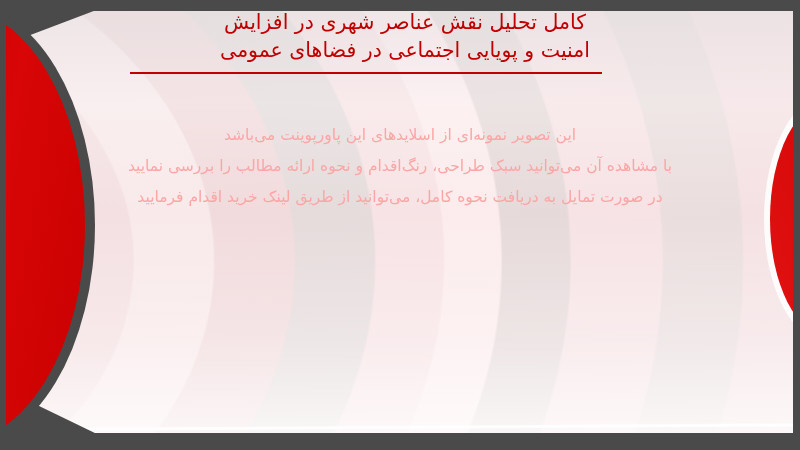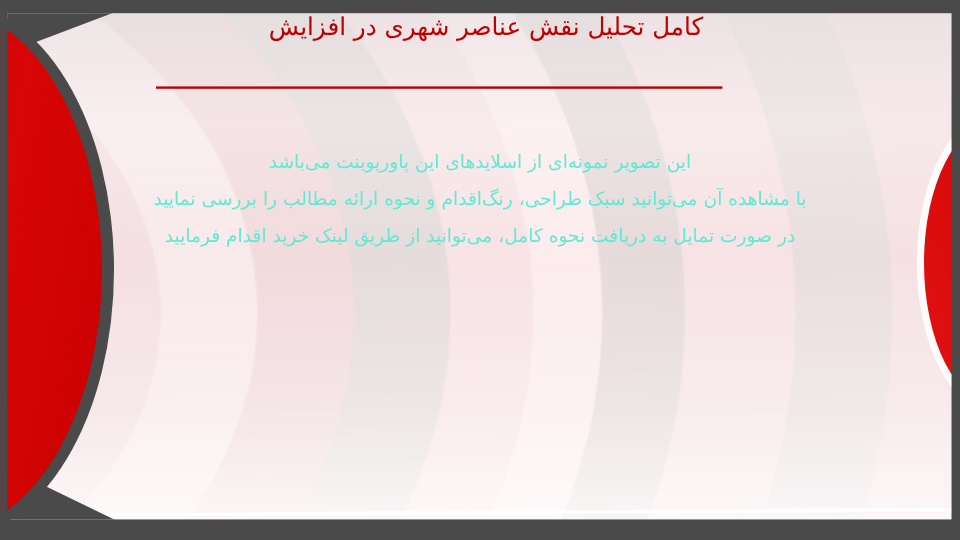--- a/index.html
+++ b/index.html
@@ -204,21 +204,21 @@
 
   .body-block {
     position: absolute;
     right: 110px;
     top: 120px;
     width: 580px;
     text-align: center;
     direction: rtl;
   }
   .body-line {
-    color: #5eead4;
+    color: #fca5a5;
     font-size: 15.5px;
     line-height: 31px;
     font-weight: 400;
     white-space: nowrap;
   }
 </style>
 </head>
 <body>
 
 <div id="slide">
@@ -238,20 +238,21 @@
 
   <div class="frame-top"></div>
   <div class="frame-bottom"></div>
   <div class="frame-left"></div>
   <div class="frame-right"></div>
 
   <div class="content">
 
     <div class="title-block">
       <div class="title-line">کامل تحلیل نقش عناصر شهری در افزایش</div>
+      <div class="title-line">امنیت و پویایی اجتماعی در فضاهای عمومی</div>
     </div>
     <div class="title-rule"></div>
 
     <div class="body-block">
       <div class="body-line">این تصویر نمونه‌ای از اسلایدهای این پاورپوینت می‌باشد</div>
       <div class="body-line">با مشاهده آن می‌توانید سبک طراحی، رنگ‌اقدام و نحوه ارائه مطالب را بررسی نمایید</div>
       <div class="body-line">در صورت تمایل به دریافت نحوه کامل، می‌توانید از طریق لینک خرید اقدام فرمایید</div>
     </div>
 
   </div>

